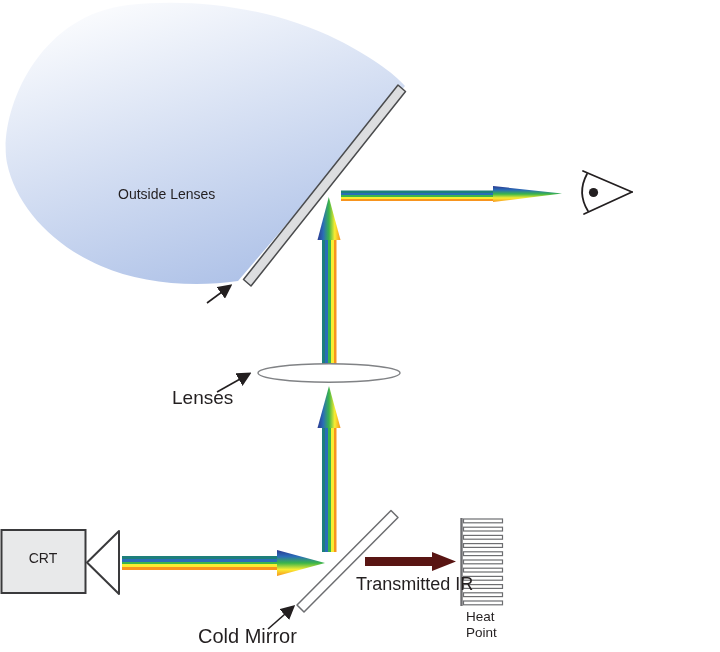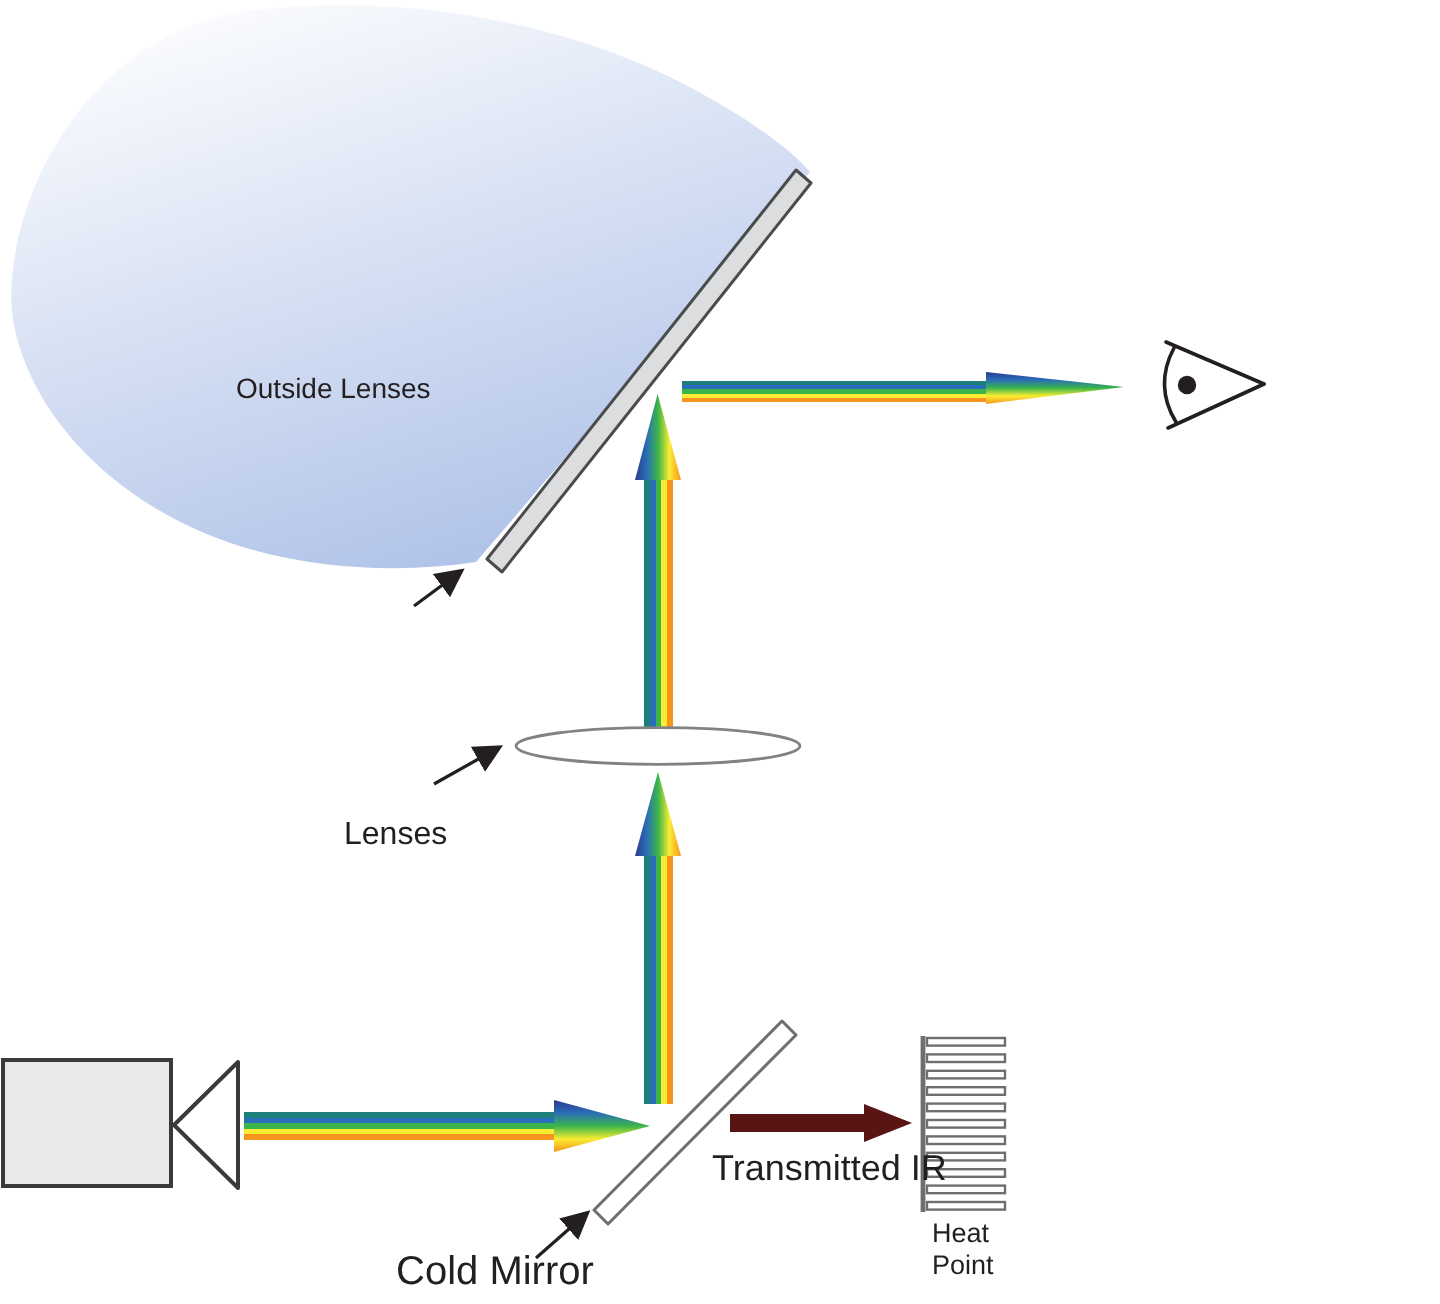--- a/index.html
+++ b/index.html
@@ -5,21 +5,21 @@
   html,body{margin:0;padding:0;background:#fff;}
   #stage{
     position:relative;width:720px;height:652px;background:#ffffff;
     font-family:"Liberation Sans", sans-serif;color:#231f20;overflow:hidden;
   }
   #shapes{position:absolute;left:0;top:0;}
   .lbl{position:absolute;white-space:nowrap;color:#231f20;}
   .lbl-outside{left:118px;top:186px;font-size:14px;}
   .lbl-windshield{left:45px;top:296px;font-size:14px;}
   .lbl-los{left:344px;top:205px;font-size:13px;}
-  .lbl-lenses{left:172px;top:409px;font-size:16px;}
+  .lbl-lenses{left:172px;top:387px;font-size:19px;}
   .lbl-coldmirror{left:198px;top:625px;font-size:20px;}
   .lbl-ir{left:356px;top:574px;font-size:18px;}
   .lbl-heatsink{left:466px;top:609px;font-size:13.5px;line-height:1.15;white-space:normal;width:60px;}
   .lbl-crt{
     left:1px;top:530px;width:84px;height:56px;
     display:flex;align-items:center;justify-content:center;font-size:14px;
   }
 </style>
 </head>
 <body>
@@ -147,20 +147,21 @@
       <line x1="268" y1="629" x2="293" y2="607" marker-end="url(#ah)"></line>
     </g>
   </svg>
 
   <div class="lbl lbl-outside">Outside Lenses</div>
 
 
 
   <div class="lbl lbl-lenses">Lenses</div>
 
+  <div class="lbl lbl-crt">CRT</div>
 
   <div class="lbl lbl-coldmirror">Cold Mirror</div>
 
   <div class="lbl lbl-ir">Transmitted IR</div>
 
   <div class="lbl lbl-heatsink">
     <span>Heat</span><br>
     <span>Point</span>
   </div>
 

